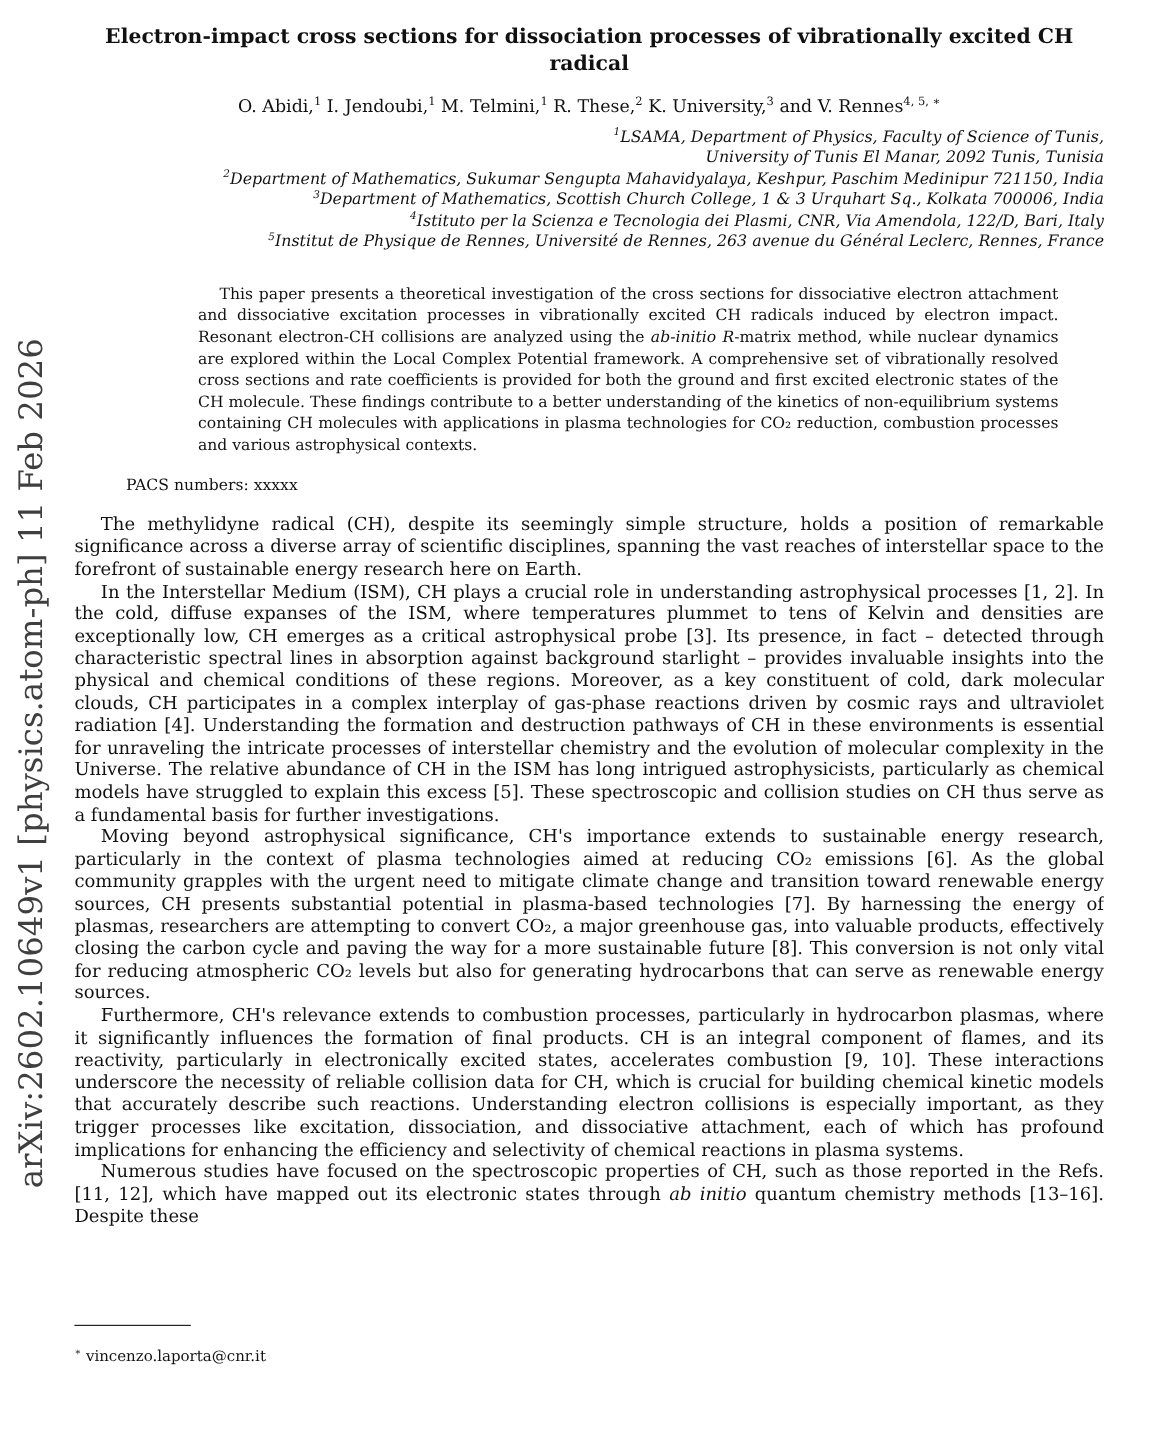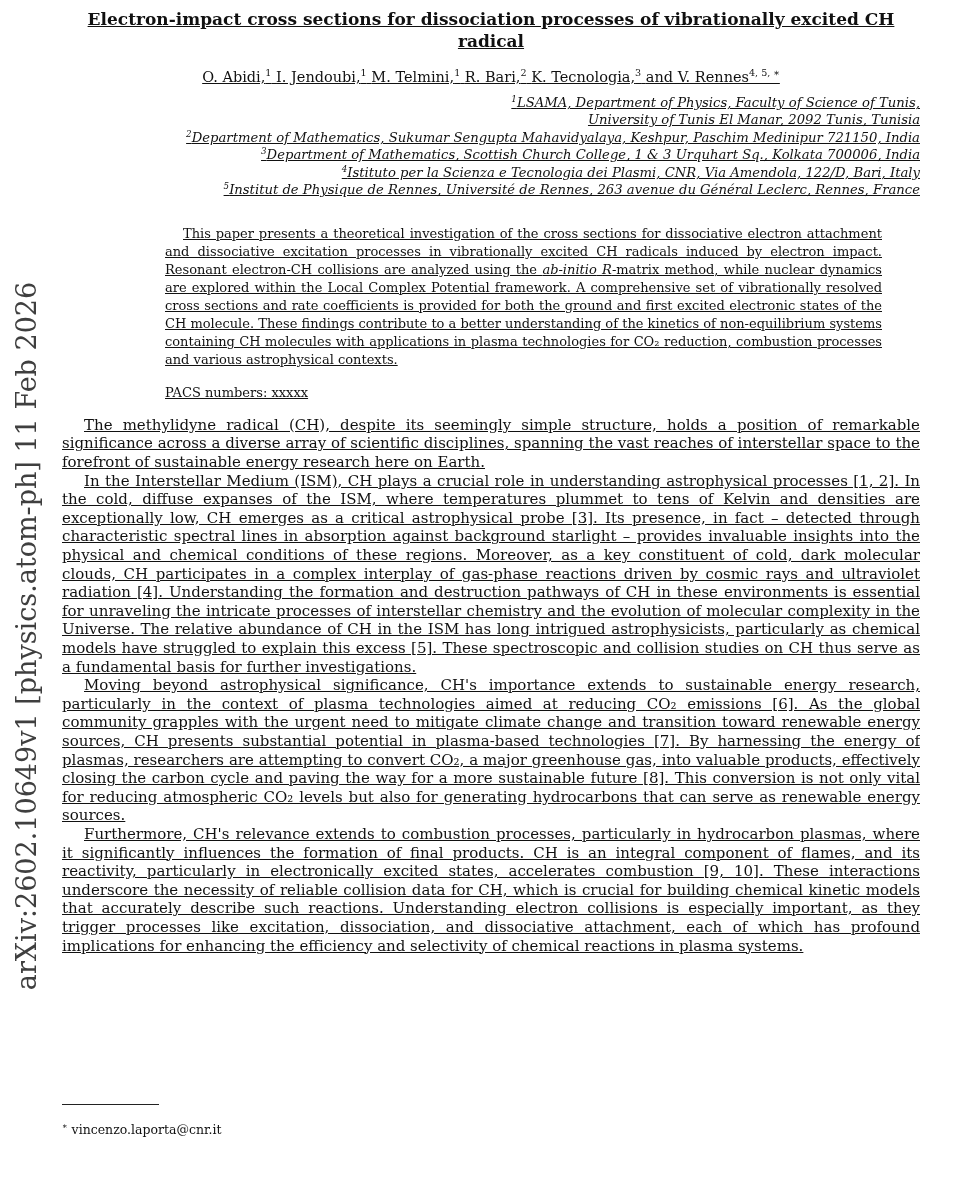--- a/index.html
+++ b/index.html
@@ -9,41 +9,41 @@
     color: #111;
   }
   .page { position: relative; width: 980px; height: 1200px; background: #fff; overflow: hidden; }
 
   .arxiv-banner {
     position: absolute; left: -405px; top: 619px; width: 864px; height: 34px;
     line-height: 34px; text-align: center; transform: rotate(-90deg);
     font-size: 27px; color: #3f3f3f; white-space: nowrap;
   }
 
-  .content { position: absolute; left: 62px; top: 0; width: 858px; text-decoration: underline; }
+  .content { position: absolute; left: 62px; top: 12px; width: 858px; }
 
   .title {
     margin: 8px auto 0; text-align: center; font-weight: bold;
     font-size: 17px; line-height: 1.32;
   }
   sup { font-size: 66%; line-height: 0; }
 
   .authors { margin-top: 16px; text-align: center; font-size: 14.5px; }
 
   .affiliations {
     margin-top: 9px; text-align: right; font-style: italic;
     font-size: 13.2px; line-height: 17.5px;
   }
 
   .abstract {
     margin: 26px 38px 0 103px; font-size: 13px; line-height: 18px;
     text-align: justify; text-indent: 18px;
   }
 
-  .pacs { margin: 16px 0 0 103px; font-size: 13px; }
+  .pacs { margin: 16px 0 0 43px; font-size: 13px; }
 
   .section-heading {
     margin-top: 72px; text-align: center; font-weight: bold;
     font-size: 14.5px; letter-spacing: 0.3px;
   }
   .section-heading .sec-num { margin-right: 16px; }
 
   .body-text {
     margin-top: 16px; font-size: 15px; line-height: 18.6px;
     text-align: justify; max-height: 634px; overflow: hidden;
@@ -59,41 +59,42 @@
 <body>
 
 <div class="page">
 
   <div class="arxiv-banner">arXiv:2602.10649v1 [physics.atom-ph] 11 Feb 2026</div>
 
   <div class="content">
 
     <div class="title">Electron-impact cross sections for dissociation processes of vibrationally excited CH radical</div>
 
-    <div class="authors"><span>O. Abidi,</span><sup>1</sup> <span>I. Jendoubi,</span><sup>1</sup> <span>M. Telmini,</span><sup>1</sup> <span>R. Bari,</span><sup>2</sup> <span>K. Tecnologia,</span><sup>3</sup> <span>and V. Rennes</span><sup>4, 5, ∗</sup></div>
+    <div class="authors"><span>O. Abidi,</span><sup>1</sup> <span>I. Jendoubi,</span><sup>1</sup> <span>M. Telmini,</span><sup>1</sup> <span>R. These,</span><sup>2</sup> <span>K. University,</span><sup>3</sup> <span>and V. Rennes</span><sup>4, 5, ∗</sup></div>
 
     <div class="affiliations">
         <div><sup>1</sup>LSAMA, Department of Physics, Faculty of Science of Tunis,</div>
         <div>University of Tunis El Manar, 2092 Tunis, Tunisia</div>
         <div><sup>2</sup>Department of Mathematics, Sukumar Sengupta Mahavidyalaya, Keshpur, Paschim Medinipur 721150, India</div>
         <div><sup>3</sup>Department of Mathematics, Scottish Church College, 1 &amp; 3 Urquhart Sq., Kolkata 700006, India</div>
         <div><sup>4</sup>Istituto per la Scienza e Tecnologia dei Plasmi, CNR, Via Amendola, 122/D, Bari, Italy</div>
         <div><sup>5</sup>Institut de Physique de Rennes, Université de Rennes, 263 avenue du Général Leclerc, Rennes, France</div>
       </div>
 
     <div class="abstract">This paper presents a theoretical investigation of the cross sections for dissociative electron attachment and dissociative excitation processes in vibrationally excited CH radicals induced by electron impact. Resonant electron-CH collisions are analyzed using the <em>ab-initio</em> <em>R</em>-matrix method, while nuclear dynamics are explored within the Local Complex Potential framework. A comprehensive set of vibrationally resolved cross sections and rate coefficients is provided for both the ground and first excited electronic states of the CH molecule. These findings contribute to a better understanding of the kinetics of non-equilibrium systems containing CH molecules with applications in plasma technologies for CO₂ reduction, combustion processes and various astrophysical contexts.</div>
 
     <div class="pacs">PACS numbers: xxxxx</div>
 
 
     <div class="body-text">
         <p>The methylidyne radical (CH), despite its seemingly simple structure, holds a position of remarkable significance across a diverse array of scientific disciplines, spanning the vast reaches of interstellar space to the forefront of sustainable energy research here on Earth.</p>
         <p>In the Interstellar Medium (ISM), CH plays a crucial role in understanding astrophysical processes [1, 2]. In the cold, diffuse expanses of the ISM, where temperatures plummet to tens of Kelvin and densities are exceptionally low, CH emerges as a critical astrophysical probe [3]. Its presence, in fact – detected through characteristic spectral lines in absorption against background starlight – provides invaluable insights into the physical and chemical conditions of these regions. Moreover, as a key constituent of cold, dark molecular clouds, CH participates in a complex interplay of gas-phase reactions driven by cosmic rays and ultraviolet radiation [4]. Understanding the formation and destruction pathways of CH in these environments is essential for unraveling the intricate processes of interstellar chemistry and the evolution of molecular complexity in the Universe. The relative abundance of CH in the ISM has long intrigued astrophysicists, particularly as chemical models have struggled to explain this excess [5]. These spectroscopic and collision studies on CH thus serve as a fundamental basis for further investigations.</p>
         <p>Moving beyond astrophysical significance, CH's importance extends to sustainable energy research, particularly in the context of plasma technologies aimed at reducing CO₂ emissions [6]. As the global community grapples with the urgent need to mitigate climate change and transition toward renewable energy sources, CH presents substantial potential in plasma-based technologies [7]. By harnessing the energy of plasmas, researchers are attempting to convert CO₂, a major greenhouse gas, into valuable products, effectively closing the carbon cycle and paving the way for a more sustainable future [8]. This conversion is not only vital for reducing atmospheric CO₂ levels but also for generating hydrocarbons that can serve as renewable energy sources.</p>
         <p>Furthermore, CH's relevance extends to combustion processes, particularly in hydrocarbon plasmas, where it significantly influences the formation of final products. CH is an integral component of flames, and its reactivity, particularly in electronically excited states, accelerates combustion [9, 10]. These interactions underscore the necessity of reliable collision data for CH, which is crucial for building chemical kinetic models that accurately describe such reactions. Understanding electron collisions is especially important, as they trigger processes like excitation, dissociation, and dissociative attachment, each of which has profound implications for enhancing the efficiency and selectivity of chemical reactions in plasma systems.</p>
+        <p>Numerous studies have focused on the spectroscopic properties of CH, such as those reported in the Refs. [11, 12], which have mapped out its electronic states through <em>ab initio</em> quantum chemistry methods [13–16]. Despite these</p>
       </div>
 
   </div>
 
   <div class="footer">
     <div class="footnote-rule"></div>
     <div class="footnote">
       <sup>∗</sup>
       <span class="email">vincenzo.laporta@cnr.it</span>
     </div>

